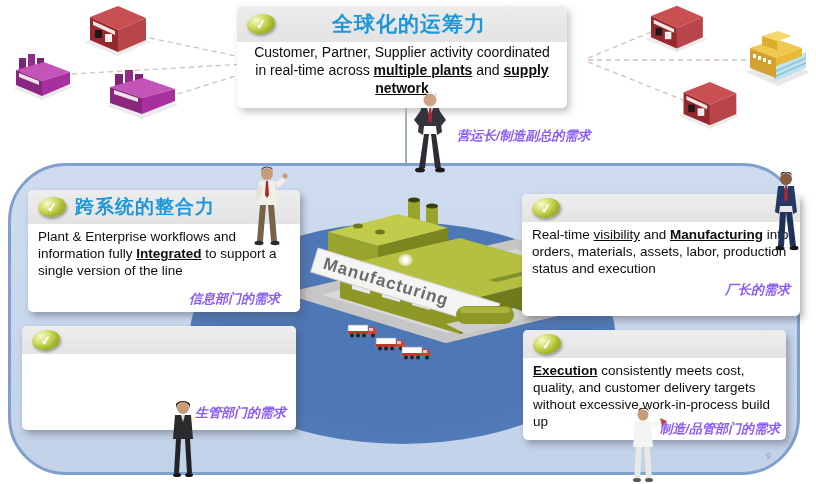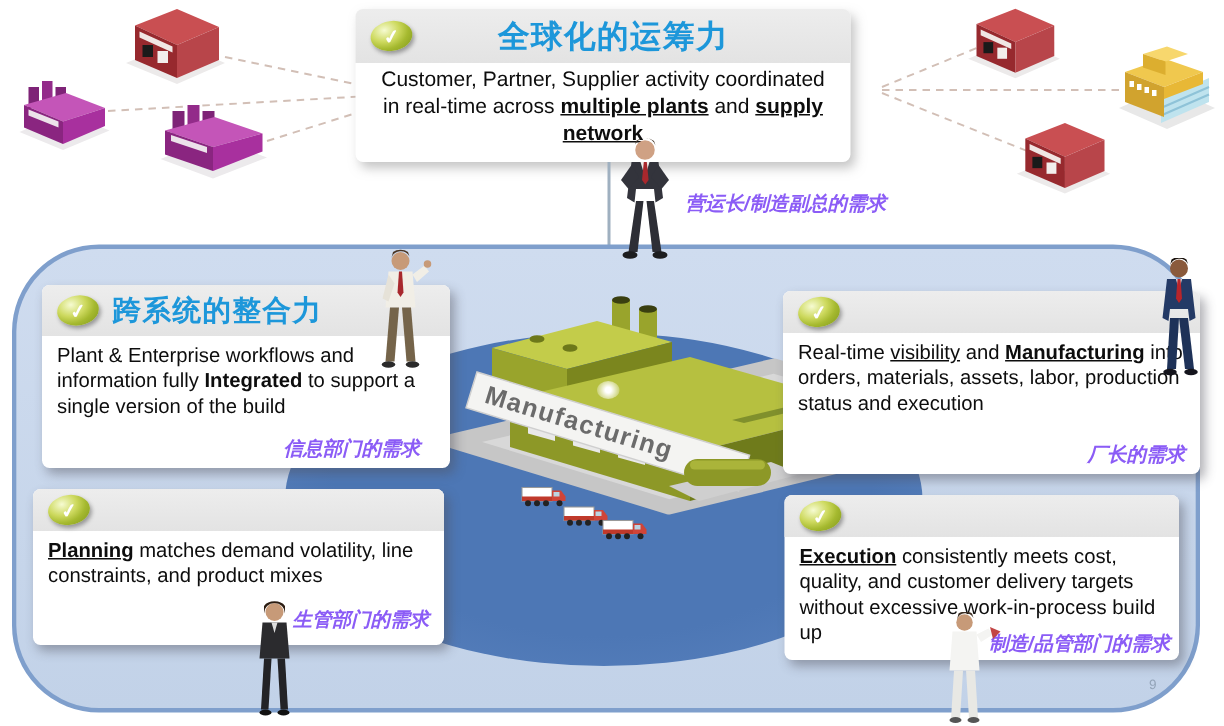--- a/index.html
+++ b/index.html
@@ -215,37 +215,36 @@
         </g>
     </g>
   </svg>
   <div class="glow"></div>
 
   <div class="card" id="card-integration">
     <div class="card-head">
       <div class="check">✓</div>
       <div class="card-title">跨系统的整合力</div>
     </div>
-    <div class="card-body"><span>Plant &amp; Enterprise workflows and information fully </span><span style="font-weight: bold; ">Integrated</span><span> to support a single version of the build</span></div>
+    <div class="card-body"><span>Plant &amp; Enterprise workflows and information fully </span><span style="font-weight: bold; text-decoration: underline;">Integrated</span><span> to support a single version of the line</span></div>
     <div class="need need-inner" style="right:20px;bottom:4px">信息部门的需求</div>
   </div>
 
   <div class="card" id="card-decision">
     <div class="card-head">
       <div class="check">✓</div>
     </div>
     <div class="card-body"><span>Real-time </span><span style="font-weight: normal; text-decoration: underline;">visibility</span><span> and </span><span style="font-weight: bold; text-decoration: underline;">Manufacturing</span><span> into orders, materials, assets, labor, production status and execution</span></div>
-    <div class="need need-inner" style="right:10px;bottom:4px">厂长的需求</div>
+    <div class="need need-inner" style="right:10px;bottom:17px">厂长的需求</div>
   </div>
 
   <div class="card" id="card-planning">
     <div class="card-head">
       <div class="check">✓</div>
     </div>
-    <div class="card-body"><span style="font-weight: bold; text-decoration: underline;">Planning</span><span> matches demand volatility, line constraints, and product mixes</span></div>
     <div class="need need-inner" style="right:10px;bottom:8px">生管部门的需求</div>
   </div>
 
   <div class="card" id="card-execution">
     <div class="card-head">
       <div class="check">✓</div>
     </div>
     <div class="card-body"><span style="font-weight: bold; text-decoration: underline;">Execution</span><span> consistently meets cost, quality, and customer delivery targets without excessive work-in-process build up</span></div>
     <div class="need need-inner" style="right:6px;bottom:2px">制造/品管部门的需求</div>
   </div>

